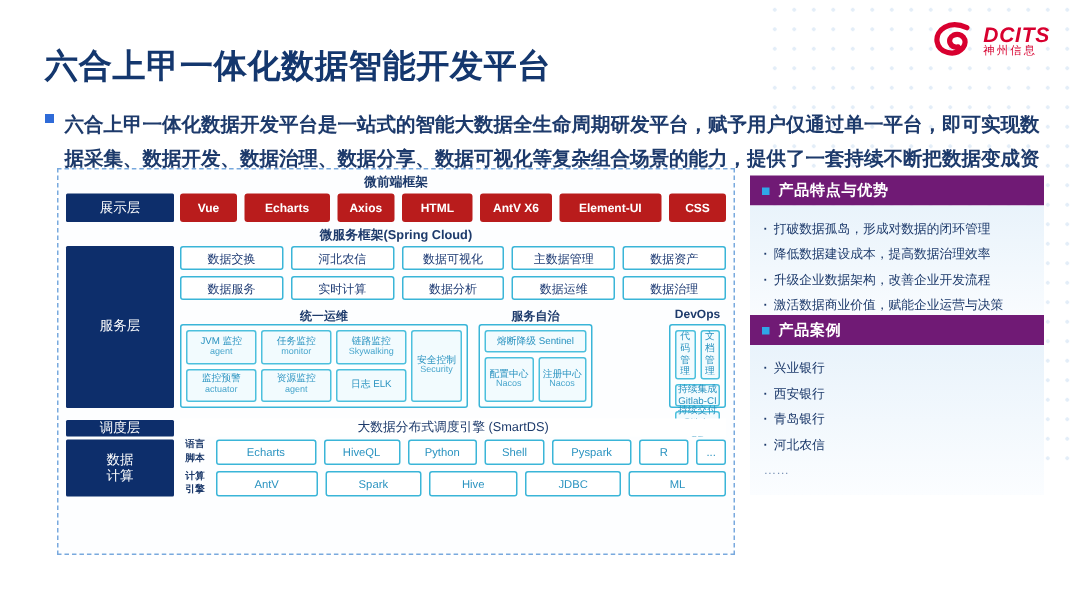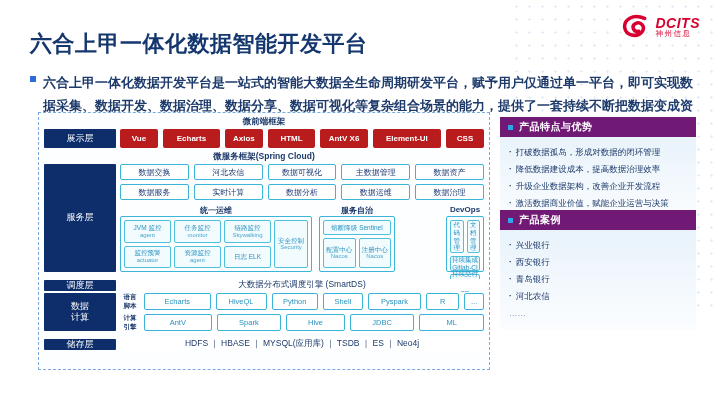--- a/index.html
+++ b/index.html
@@ -269,24 +269,20 @@
           <div class="tchip" style="flex:1.1">AntV</div>
           <div class="tchip" style="flex:1.05">Spark</div>
           <div class="tchip" style="flex:.95">Hive</div>
           <div class="tchip" style="flex:1.05">JDBC</div>
           <div class="tchip" style="flex:1.05">ML</div>
         </div>
       </div>
     </div>
   </div>
 
-  <div class="drow band-row storage-row">
-    <div class="layer-label">储存层</div>
-    <div class="band-text">HDFS ｜ HBASE ｜ MYSQL(应用库) ｜ TSDB ｜ ES ｜ Neo4j</div>
-  </div>
 
 </div>
 
 <div class="panel panel-1">
   <div class="panel-header">
     <span class="panel-bullet"></span>
     <span class="panel-title">产品特点与优势</span>
   </div>
   <div class="panel-body">
     <div class="list-item">

